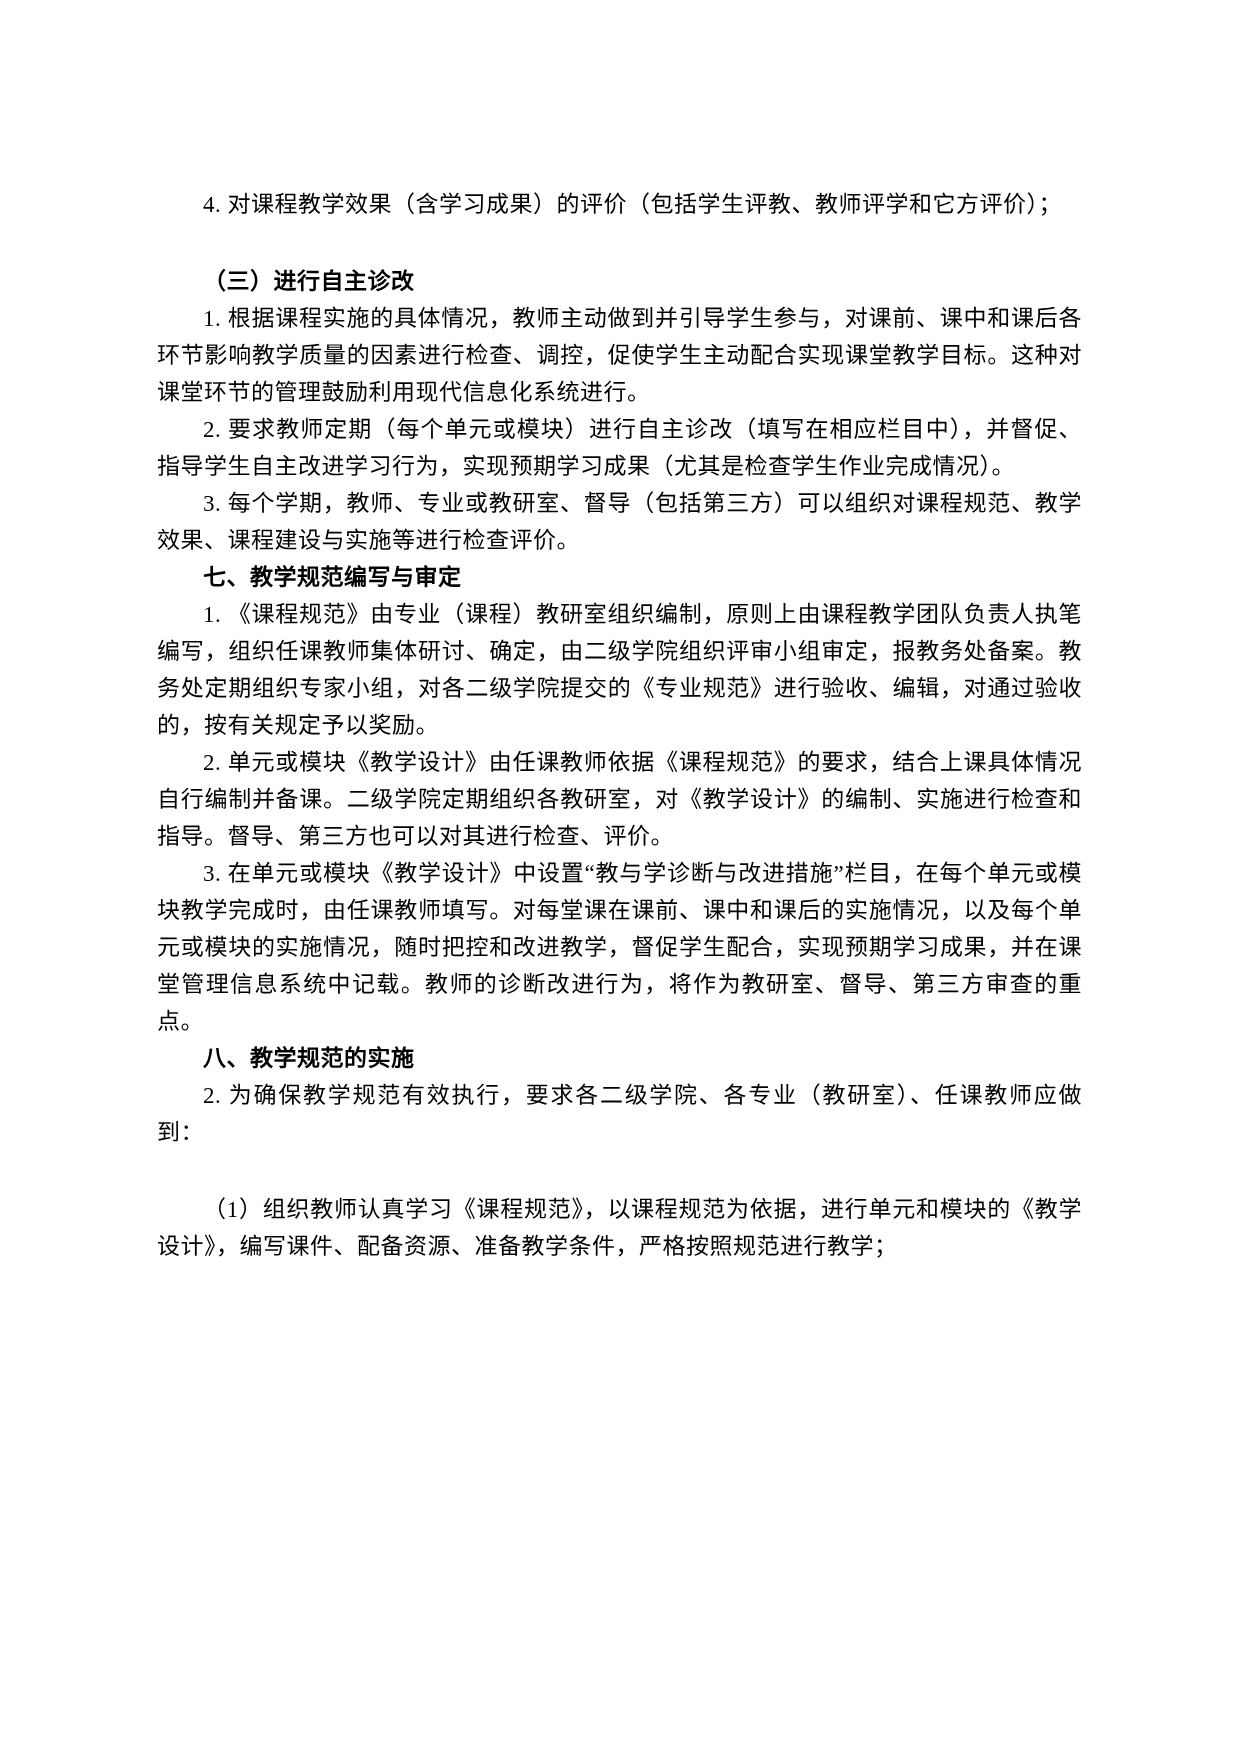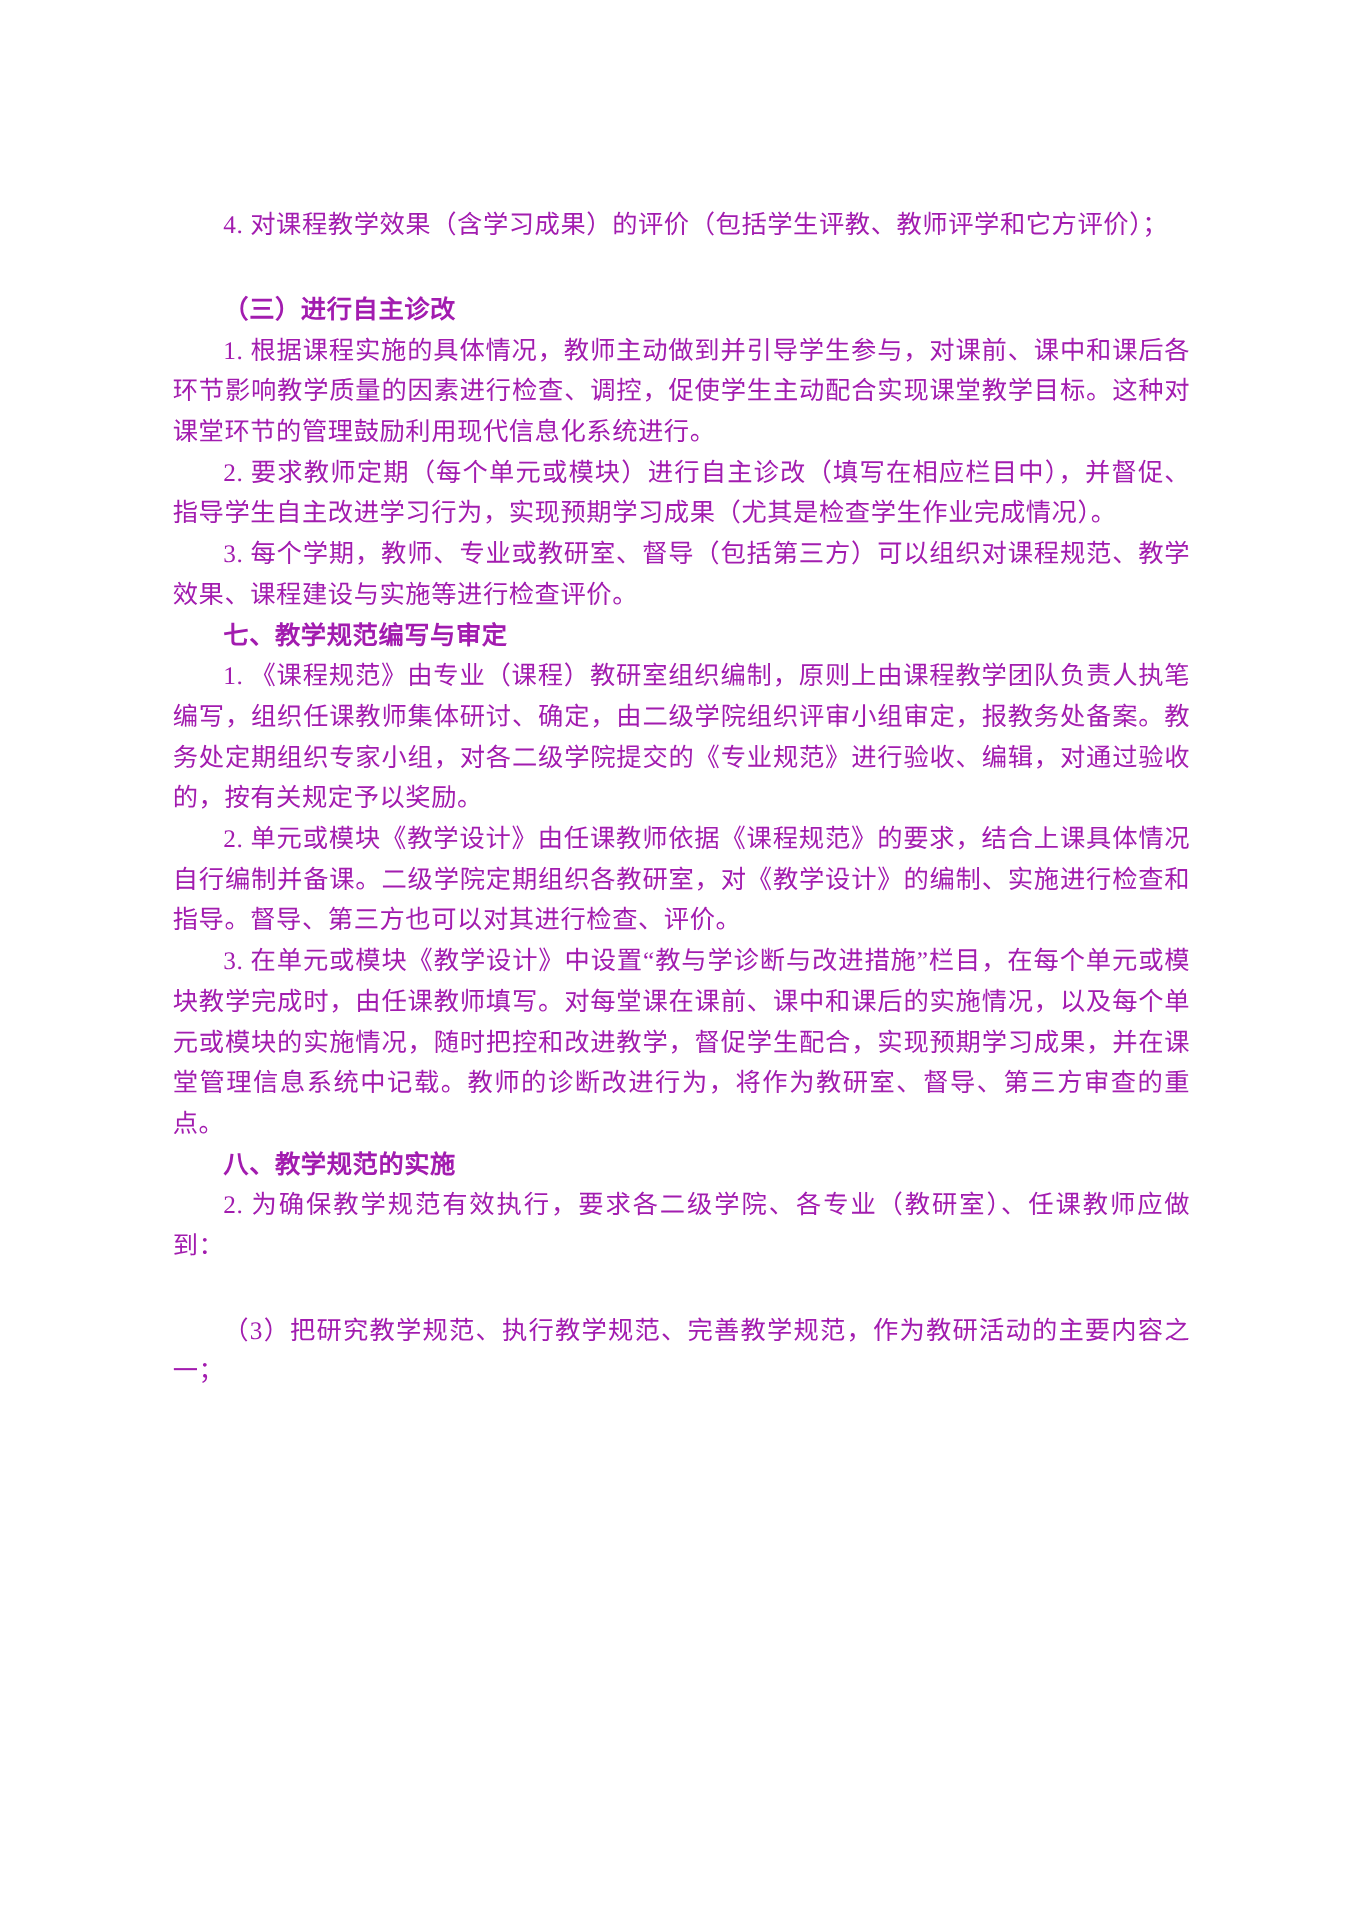--- a/index.html
+++ b/index.html
@@ -13,21 +13,21 @@
     height: 1754px;
     background: #ffffff;
     overflow: hidden;
     font-family: "Liberation Serif", "DejaVu Serif", serif;
   }
   .doc-content {
     position: absolute;
     left: 157px;
     top: 186px;
     width: 925px;
-    color: #a21caf;
+    color: #000000;
     font-size: 23px;
     line-height: 37px;
     letter-spacing: 0.5px;
     text-align: justify;
   }
   .doc-content p {
     margin: 0;
     padding: 0;
     text-indent: 2em;
   }
@@ -47,15 +47,15 @@
       <p class="heading">（三）进行自主诊改</p>
       <p class="body">1. 根据课程实施的具体情况，教师主动做到并引导学生参与，对课前、课中和课后各环节影响教学质量的因素进行检查、调控，促使学生主动配合实现课堂教学目标。这种对课堂环节的管理鼓励利用现代信息化系统进行。</p>
       <p class="body">2. 要求教师定期（每个单元或模块）进行自主诊改（填写在相应栏目中），并督促、指导学生自主改进学习行为，实现预期学习成果（尤其是检查学生作业完成情况）。</p>
       <p class="body">3. 每个学期，教师、专业或教研室、督导（包括第三方）可以组织对课程规范、教学效果、课程建设与实施等进行检查评价。</p>
       <p class="heading">七、教学规范编写与审定</p>
       <p class="body">1. 《课程规范》由专业（课程）教研室组织编制，原则上由课程教学团队负责人执笔编写，组织任课教师集体研讨、确定，由二级学院组织评审小组审定，报教务处备案。教务处定期组织专家小组，对各二级学院提交的《专业规范》进行验收、编辑，对通过验收的，按有关规定予以奖励。</p>
       <p class="body">2. 单元或模块《教学设计》由任课教师依据《课程规范》的要求，结合上课具体情况自行编制并备课。二级学院定期组织各教研室，对《教学设计》的编制、实施进行检查和指导。督导、第三方也可以对其进行检查、评价。</p>
       <p class="body">3. 在单元或模块《教学设计》中设置“教与学诊断与改进措施”栏目，在每个单元或模块教学完成时，由任课教师填写。对每堂课在课前、课中和课后的实施情况，以及每个单元或模块的实施情况，随时把控和改进教学，督促学生配合，实现预期学习成果，并在课堂管理信息系统中记载。教师的诊断改进行为，将作为教研室、督导、第三方审查的重点。</p>
       <p class="heading">八、教学规范的实施</p>
       <p class="body gap-after">2. 为确保教学规范有效执行，要求各二级学院、各专业（教研室）、任课教师应做到：</p>
-      <p class="body gap-after">（3）把研究教学规范、执行教学规范、完善教学规范，作为教研活动的主要内容之一；</p>
+      <p class="body">（1）组织教师认真学习《课程规范》，以课程规范为依据，进行单元和模块的《教学设计》，编写课件、配备资源、准备教学条件，严格按照规范进行教学；</p>
     </div>
 </div>
 
 </body></html>

